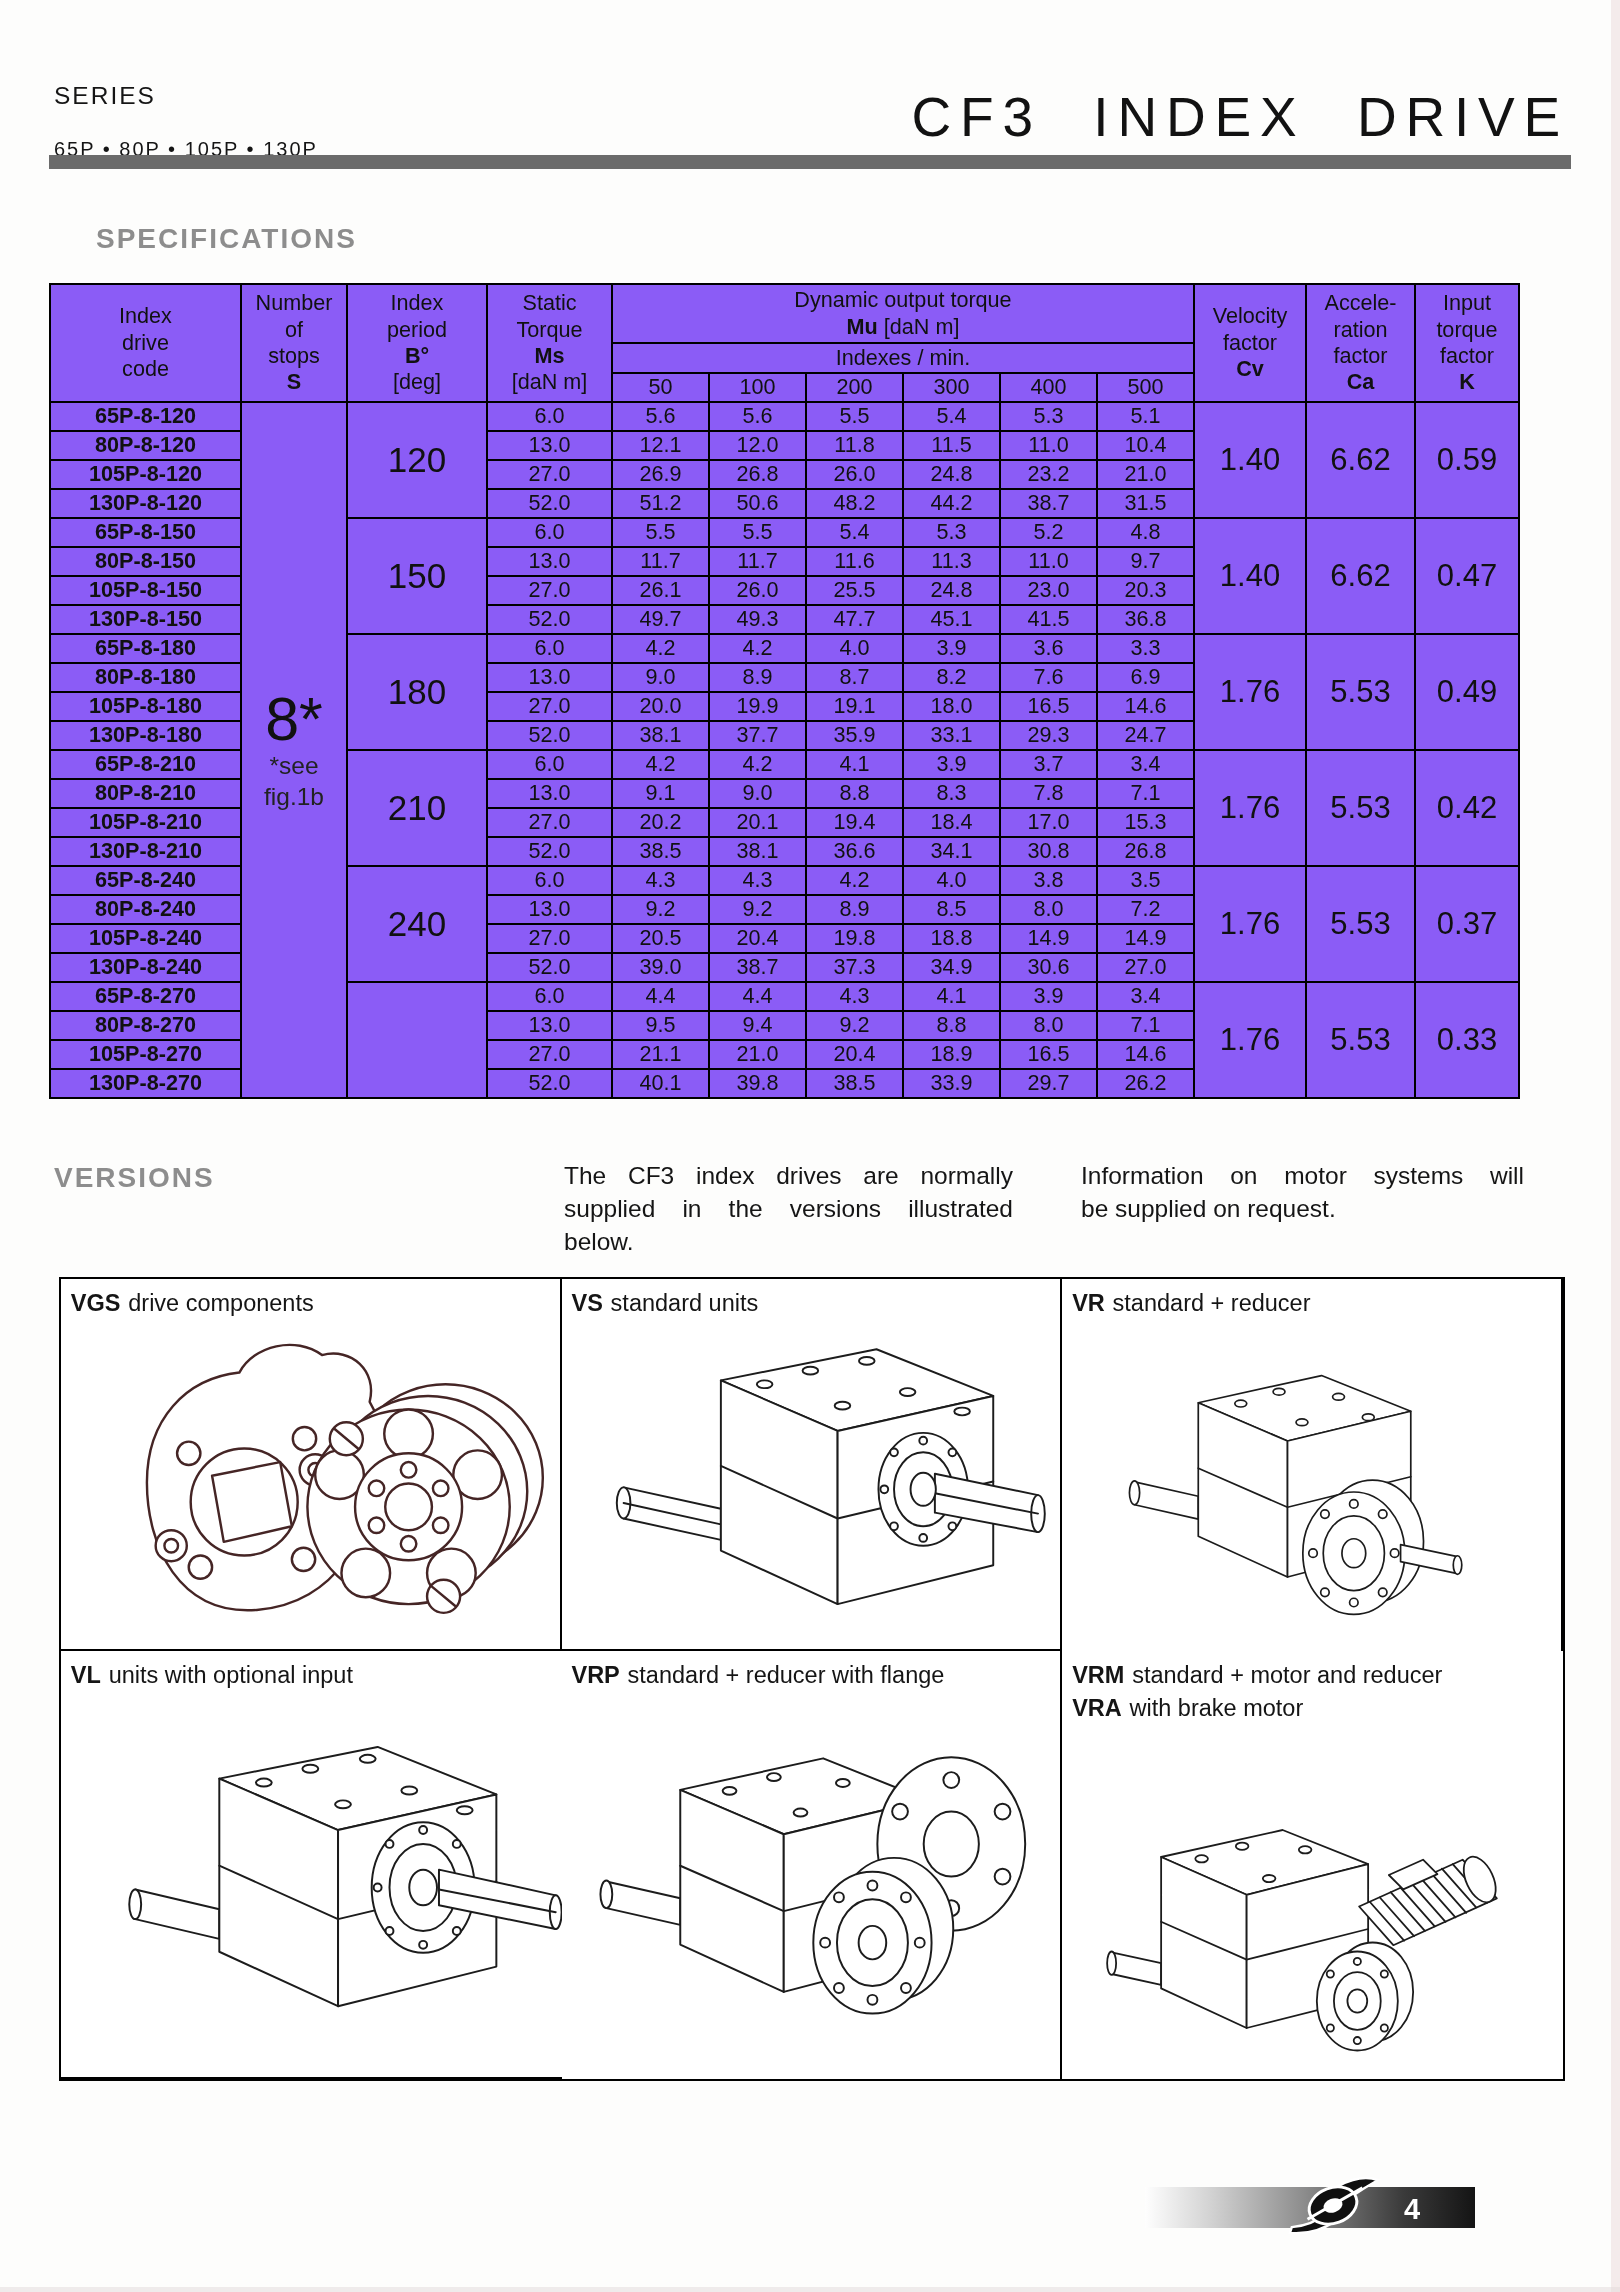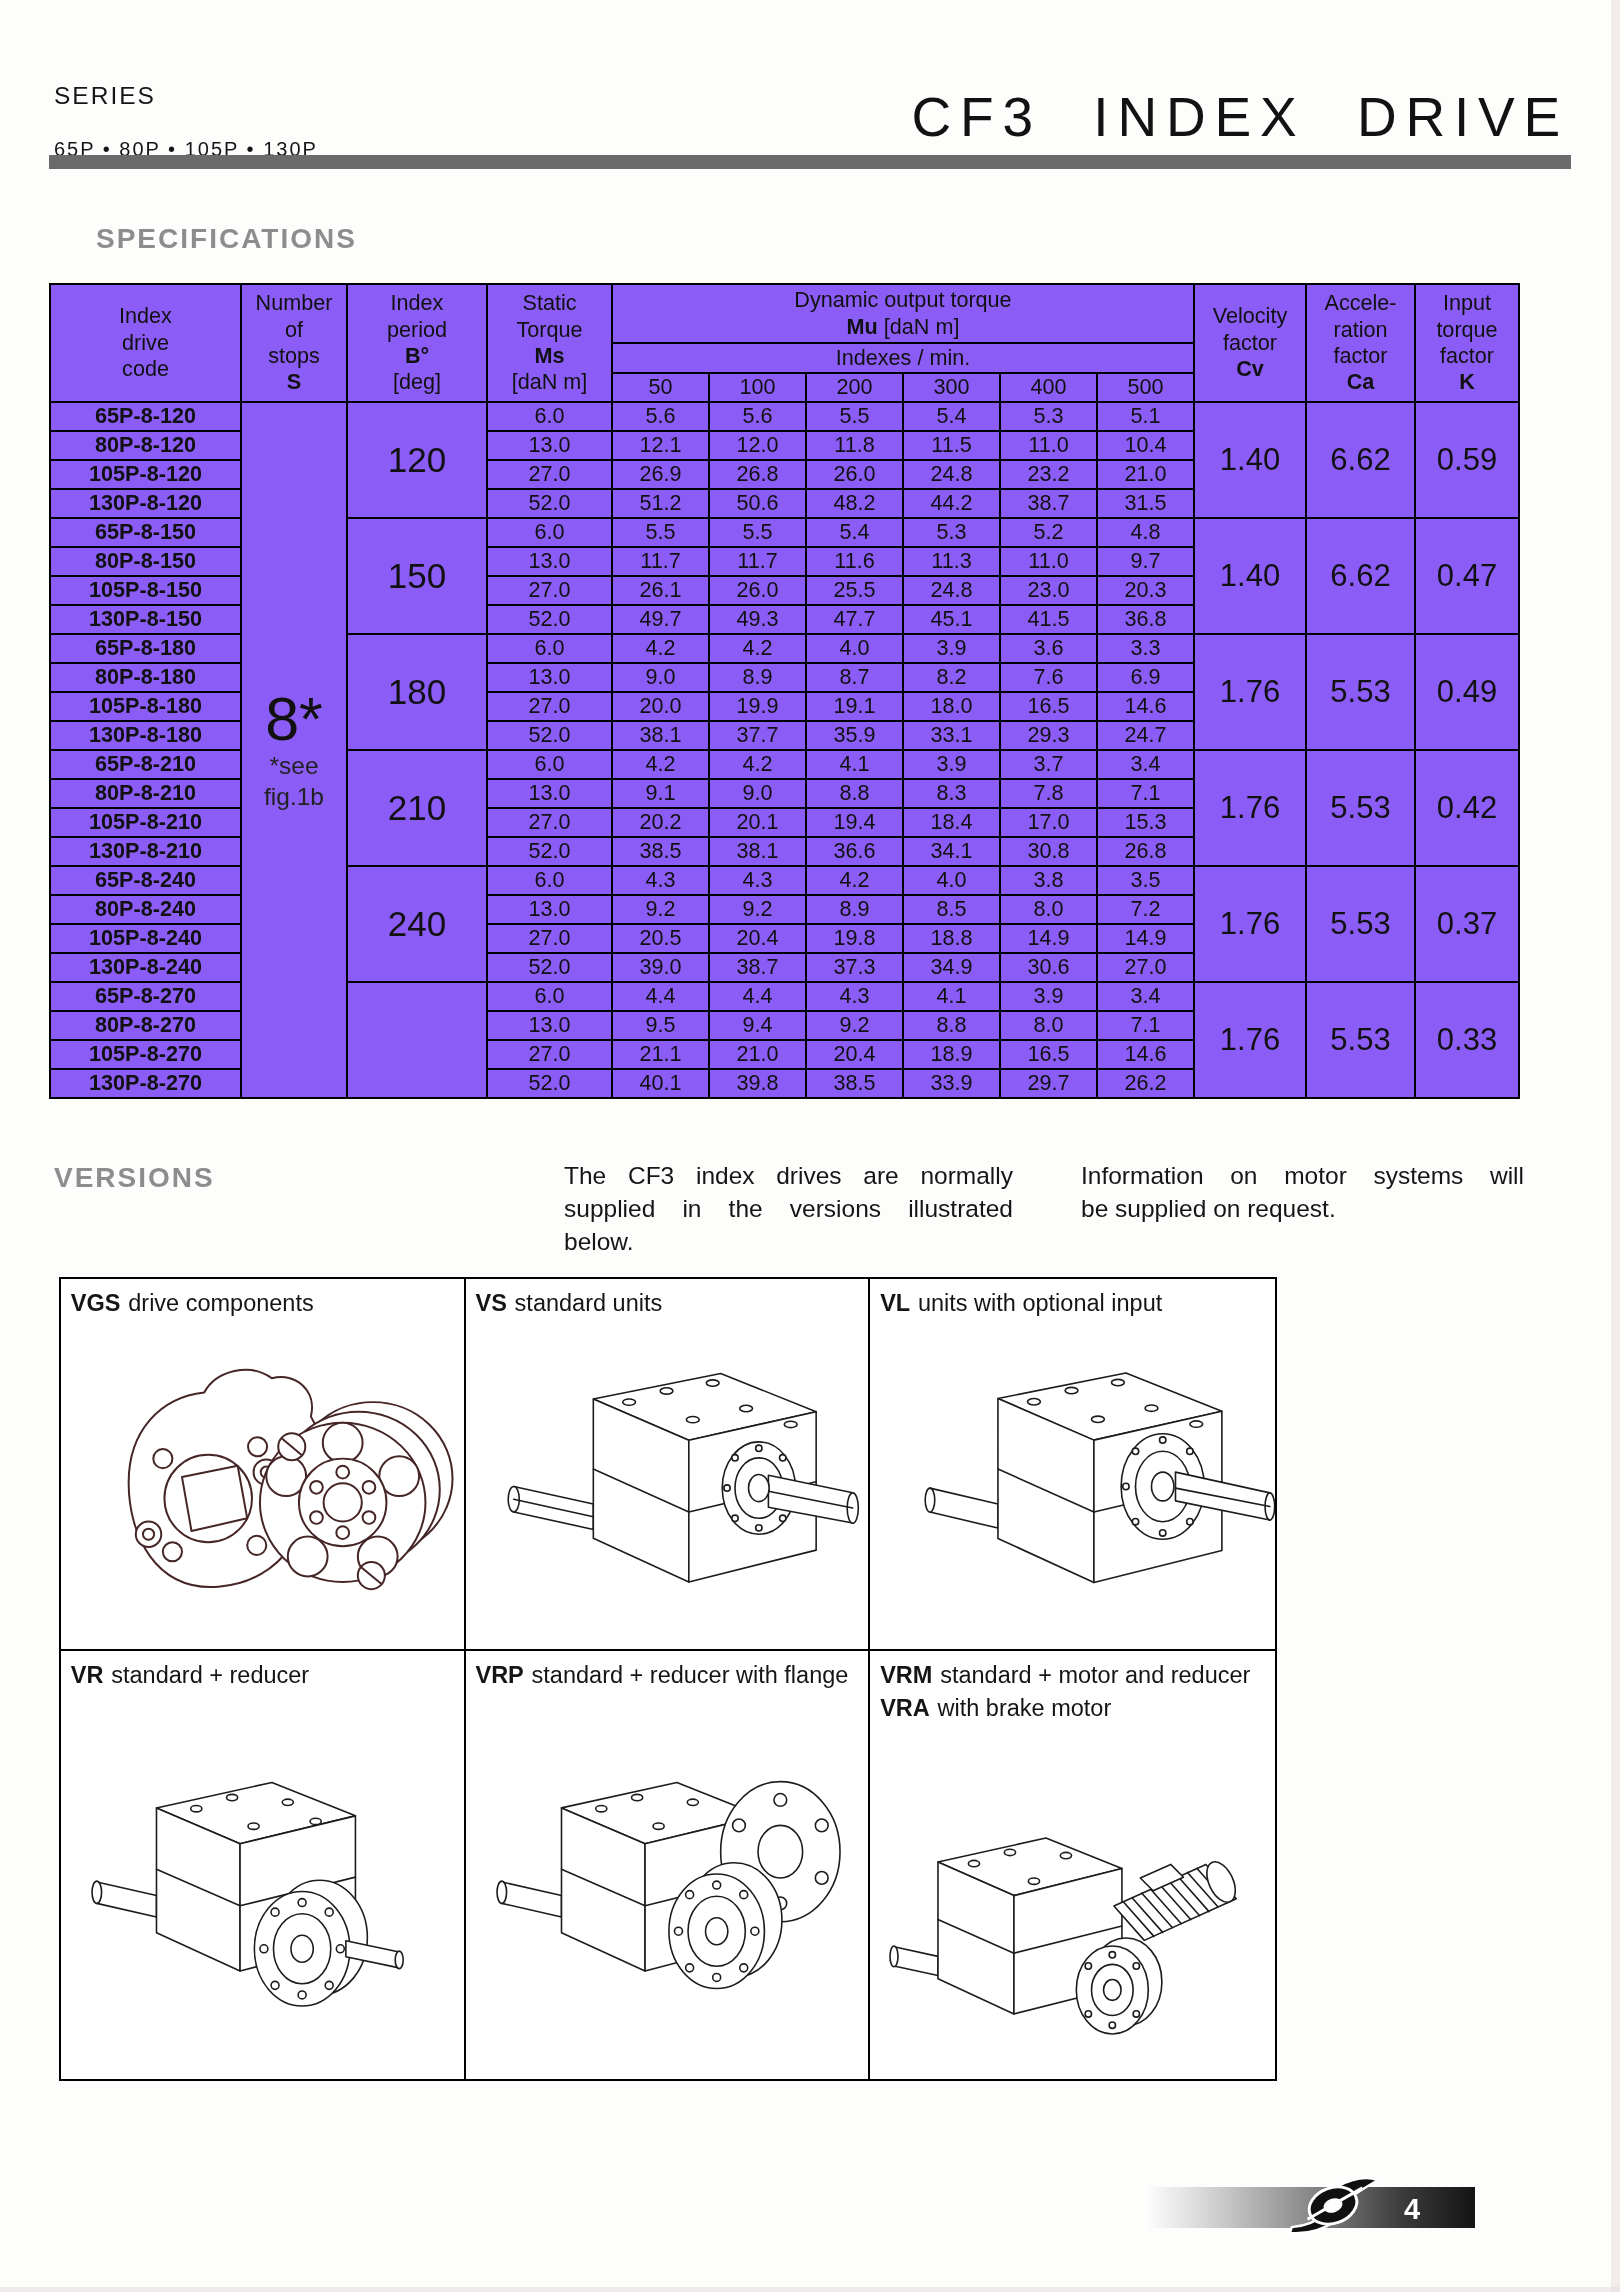--- a/index.html
+++ b/index.html
@@ -36,21 +36,21 @@
   td.stops{vertical-align:middle;}
   .stops-big{font-size:61px;line-height:1.05;}
   .stops-note{font-size:24.5px;line-height:1.25;color:#222;}
 
   
   .versions-intro{position:absolute;left:564px;top:1159px;width:449px;font-size:24.5px;line-height:33px;}
   .versions-note{position:absolute;left:1081px;top:1159px;width:443px;font-size:24.5px;line-height:33px;}
   .jline{text-align:justify;text-align-last:justify;}
 
   
-  .versions-grid{position:absolute;left:59px;top:1277px;width:1218px;height:804px;
+  .versions-grid{position:absolute;left:59px;top:1277px;width:1506px;height:804px;
                  border:2.9px solid #000;box-sizing:border-box;display:grid;
                  grid-template-columns:1fr 1fr 1fr;grid-template-rows:372px 1fr;background:#fff;}
   .vcell{position:relative;border-right:2.9px solid #000;border-bottom:2.9px solid #000;overflow:hidden;}
   .vcell.lastcol{border-right:none;}
   .vcell.lastrow{border-bottom:none;}
   .vlabel{position:absolute;left:9.8px;top:7.8px;font-size:23.5px;line-height:33px;white-space:nowrap;}
   .vlabel .b{margin-right:7.8px;}
   .vcell svg{position:absolute;left:0;top:43px;width:100%;height:calc(100% - 49px);}
   .vcell.twoline svg{top:80px;height:calc(100% - 86px);}
   .draw{stroke:#1c1c1c;stroke-width:2;fill:#fff;stroke-linejoin:round;stroke-linecap:round;}
@@ -513,20 +513,55 @@
           <circle cx="328" cy="172" r="4"></circle>
             <circle cx="338" cy="134" r="4"></circle>
           <path d="M380,156 L486,178 L486,216 L380,196 Z"></path>
             <ellipse cx="486" cy="197" rx="7" ry="19"></ellipse>
           <path class="nofill" d="M380,176 L486,197"></path>
           <ellipse cx="368" cy="172" rx="13" ry="17"></ellipse>
         </g>
       </svg>
     </div>
 
+    <div class="vcell lastrow">
+      <div class="vlabel">
+        <span class="b">VR</span><span>standard + reducer</span>
+      </div>
+      <svg viewBox="0 0 506 380" preserveAspectRatio="xMidYMid meet">
+        <g class="draw">
+          <path d="M45,188 L120,205 L120,232 L45,215 Z"></path>
+            <ellipse cx="45" cy="201" rx="6" ry="14"></ellipse>
+          <path d="M120,95 L265,63 L370,105 L225,140 Z"></path>
+          <path d="M120,95 L225,140 L225,300 L120,252 Z"></path>
+          <path d="M225,140 L370,105 L370,262 L225,300 Z"></path>
+          <path class="nofill" d="M120,172 L225,218 L370,182"></path>
+          <ellipse cx="170" cy="96" rx="7" ry="4"></ellipse>
+            <ellipse cx="215" cy="82" rx="7" ry="4"></ellipse>
+          <ellipse cx="285" cy="88" rx="7" ry="4"></ellipse>
+            <ellipse cx="242" cy="118" rx="7" ry="4"></ellipse>
+          <ellipse cx="320" cy="112" rx="7" ry="4"></ellipse>
+          <ellipse cx="325" cy="258" rx="60" ry="72"></ellipse>
+          <ellipse cx="303" cy="272" rx="60" ry="72"></ellipse>
+          <ellipse cx="303" cy="272" rx="36" ry="44"></ellipse>
+          <circle cx="303" cy="214" r="5"></circle>
+            <circle cx="337" cy="226" r="5"></circle>
+            <circle cx="351" cy="272" r="5"></circle>
+          <circle cx="337" cy="318" r="5"></circle>
+            <circle cx="303" cy="330" r="5"></circle>
+            <circle cx="269" cy="318" r="5"></circle>
+          <circle cx="255" cy="272" r="5"></circle>
+            <circle cx="269" cy="226" r="5"></circle>
+          <ellipse cx="303" cy="272" rx="14" ry="17"></ellipse>
+          <path d="M358,262 L425,276 L425,296 L358,282 Z"></path>
+            <ellipse cx="425" cy="286" rx="5" ry="11"></ellipse>
+        </g>
+      </svg>
+    </div>
+
     <div class="vcell lastcol">
       <div class="vlabel">
         <span class="b">VL</span><span>units with optional input</span>
       </div>
       <svg viewBox="0 0 506 330" preserveAspectRatio="xMidYMid meet">
         <g class="draw">
           <path d="M75,172 L160,192 L160,222 L75,202 Z"></path>
             <ellipse cx="75" cy="187" rx="6" ry="15"></ellipse>
           <path d="M160,60 L320,28 L440,76 L280,112 Z"></path>
           <path d="M160,60 L280,112 L280,290 L160,235 Z"></path>
@@ -545,55 +580,20 @@
             <circle cx="412" cy="170" r="4"></circle>
           <circle cx="400" cy="214" r="4"></circle>
             <circle cx="366" cy="228" r="4"></circle>
             <circle cx="332" cy="214" r="4"></circle>
           <circle cx="320" cy="170" r="4"></circle>
             <circle cx="332" cy="126" r="4"></circle>
           <path d="M382,152 L500,178 L500,212 L382,188 Z"></path>
             <ellipse cx="500" cy="195" rx="6" ry="17"></ellipse>
           <path class="nofill" d="M382,172 L500,195"></path>
           <ellipse cx="366" cy="170" rx="14" ry="18"></ellipse>
-        </g>
-      </svg>
-    </div>
-
-    <div class="vcell lastrow">
-      <div class="vlabel">
-        <span class="b">VR</span><span>standard + reducer</span>
-      </div>
-      <svg viewBox="0 0 506 380" preserveAspectRatio="xMidYMid meet">
-        <g class="draw">
-          <path d="M45,188 L120,205 L120,232 L45,215 Z"></path>
-            <ellipse cx="45" cy="201" rx="6" ry="14"></ellipse>
-          <path d="M120,95 L265,63 L370,105 L225,140 Z"></path>
-          <path d="M120,95 L225,140 L225,300 L120,252 Z"></path>
-          <path d="M225,140 L370,105 L370,262 L225,300 Z"></path>
-          <path class="nofill" d="M120,172 L225,218 L370,182"></path>
-          <ellipse cx="170" cy="96" rx="7" ry="4"></ellipse>
-            <ellipse cx="215" cy="82" rx="7" ry="4"></ellipse>
-          <ellipse cx="285" cy="88" rx="7" ry="4"></ellipse>
-            <ellipse cx="242" cy="118" rx="7" ry="4"></ellipse>
-          <ellipse cx="320" cy="112" rx="7" ry="4"></ellipse>
-          <ellipse cx="325" cy="258" rx="60" ry="72"></ellipse>
-          <ellipse cx="303" cy="272" rx="60" ry="72"></ellipse>
-          <ellipse cx="303" cy="272" rx="36" ry="44"></ellipse>
-          <circle cx="303" cy="214" r="5"></circle>
-            <circle cx="337" cy="226" r="5"></circle>
-            <circle cx="351" cy="272" r="5"></circle>
-          <circle cx="337" cy="318" r="5"></circle>
-            <circle cx="303" cy="330" r="5"></circle>
-            <circle cx="269" cy="318" r="5"></circle>
-          <circle cx="255" cy="272" r="5"></circle>
-            <circle cx="269" cy="226" r="5"></circle>
-          <ellipse cx="303" cy="272" rx="14" ry="17"></ellipse>
-          <path d="M358,262 L425,276 L425,296 L358,282 Z"></path>
-            <ellipse cx="425" cy="286" rx="5" ry="11"></ellipse>
         </g>
       </svg>
     </div>
 
     <div class="vcell lastrow">
       <div class="vlabel">
         <span class="b">VRP</span><span>standard + reducer with flange</span>
       </div>
       <svg viewBox="0 0 506 380" preserveAspectRatio="xMidYMid meet">
         <g class="draw">

